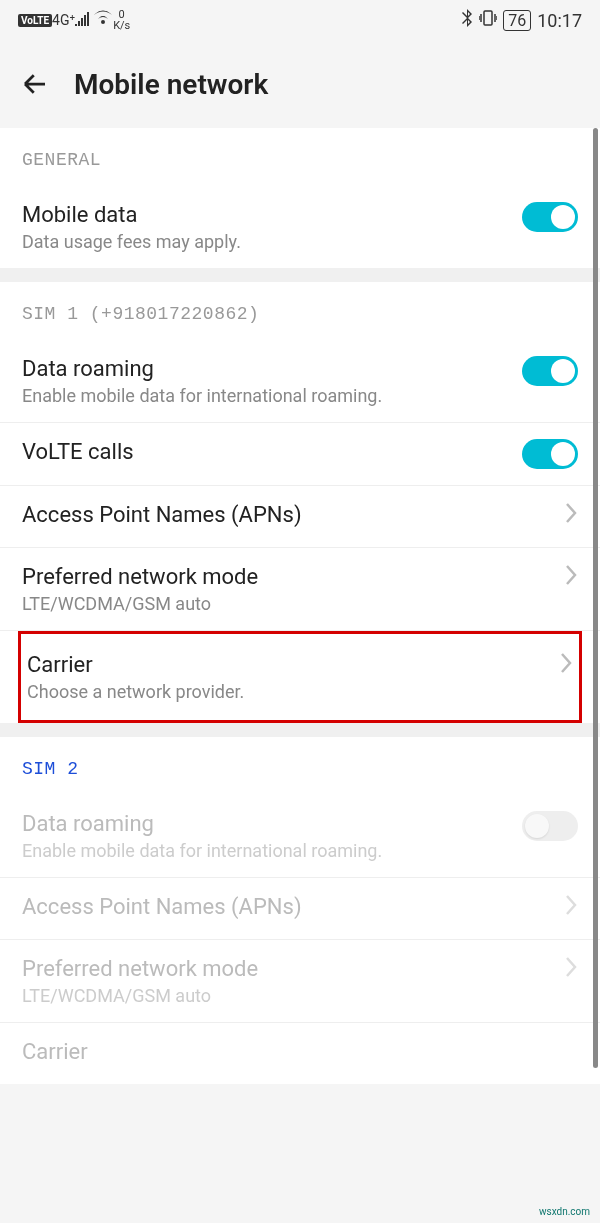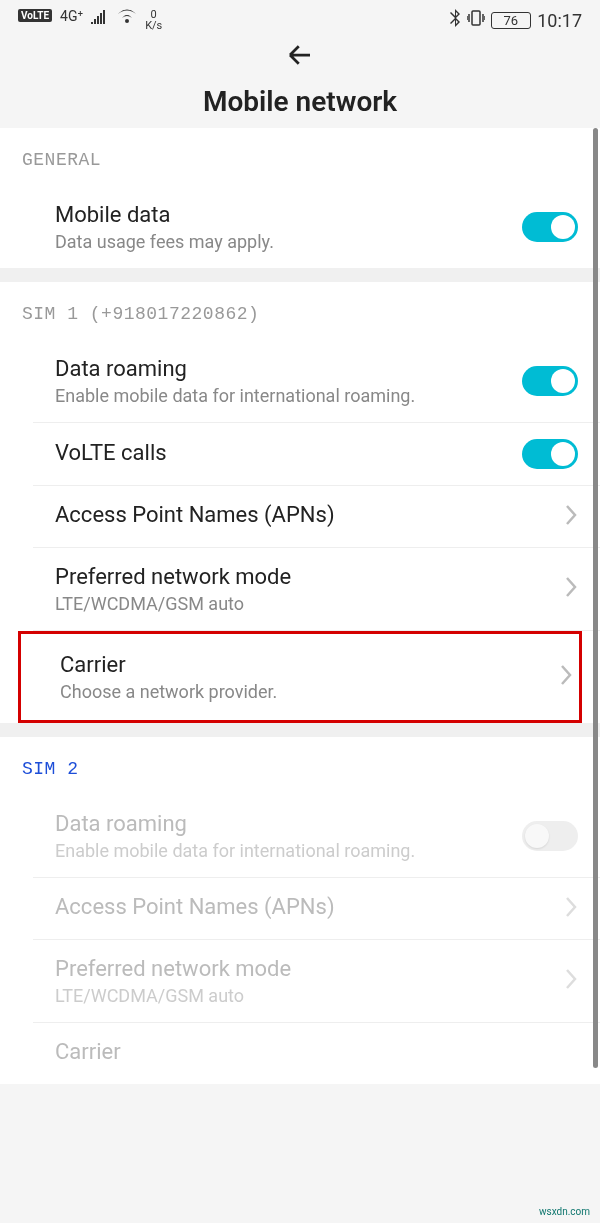--- a/index.html
+++ b/index.html
@@ -1,38 +1,38 @@
 <!DOCTYPE html>
 <html><head>
 <meta charset="utf-8">
 <style>
 * { margin: 0; padding: 0; box-sizing: border-box; font-family: -apple-system, BlinkMacSystemFont, 'Segoe UI', Roboto, sans-serif; }
 body { width: 600px; height: 1223px; background: #f5f5f5; position: relative; overflow: hidden; }
 
 
 .status-bar { height: 40px; background: #f5f5f5; display: flex; justify-content: space-between; align-items: center; padding: 0 18px; font-size: 16px; color: #333; }
-.status-left { display: flex; align-items: flex-start; gap: 8px; }
+.status-left { display: flex; align-items: center; }
 .status-right { display: flex; align-items: center; gap: 6px; }
 .volte-badge { background: #333; color: white; font-size: 10px; font-weight: bold; padding: 1px 3px; border-radius: 2px; }
 .signal-text { font-size: 14px; line-height: 1; }
 .kbs { font-size: 11px; line-height: 1; text-align: center; }
-.battery-box { border: 1.5px solid #333; border-radius: 3px; padding: 0 12px; font-size: 13px; }
-
-
-.header { height: 88px; background: #f5f5f5; display: flex; align-items: center; padding: 0 20px; gap: 15px; flex-direction: column; }
+.battery-box { border: 1.5px solid #333; border-radius: 3px; padding: 0 4px; font-size: 16px; }
+
+
+.header { height: 88px; background: #f5f5f5; display: flex; align-items: center; padding: 0 20px; gap: 24px; }
 .header h1 { font-size: 28px; font-weight: 600; color: #222; }
 .back-arrow svg { display: block; }
 
 
 .content { background: #fff; }
 .section-header { padding: 22px 22px 16px; font-size: 18px; font-weight: 500; color: #999; letter-spacing: 0.5px; background: #fff; font-family: Liberation Mono, monospace; }
 .section-header.dim { color: #1d4ed8; }
 .section-gap { height: 14px; background: #f0f0f0; }
 
-.row { display: flex; align-items: center; justify-content: space-between; padding: 16px 22px; background: #fff; border-bottom: 1px solid #eee; margin-left: 33px; }
+.row { display: flex; align-items: flex-start; justify-content: space-between; padding: 16px 22px; background: #fff; border-bottom: 1px solid #eee; }
 .row:last-child { border-bottom: none; }
 .row-text { flex: 1; }
 .row-title { font-size: 22px; color: #222; margin-bottom: 4px; }
 .row-sub { font-size: 18px; color: #888; }
 .row.dim .row-title { color: #bbb; }
 .row.dim .row-sub { color: #ccc; }
 
 
 .toggle { width: 56px; height: 30px; border-radius: 15px; position: relative; flex-shrink: 0; }
 .toggle.on { background: #00bcd4; }

